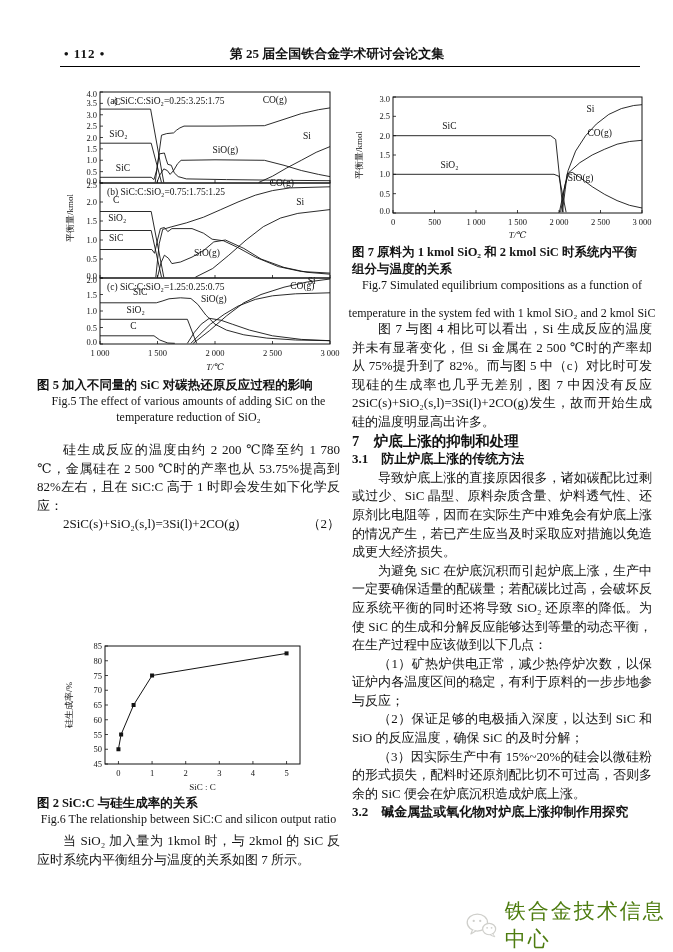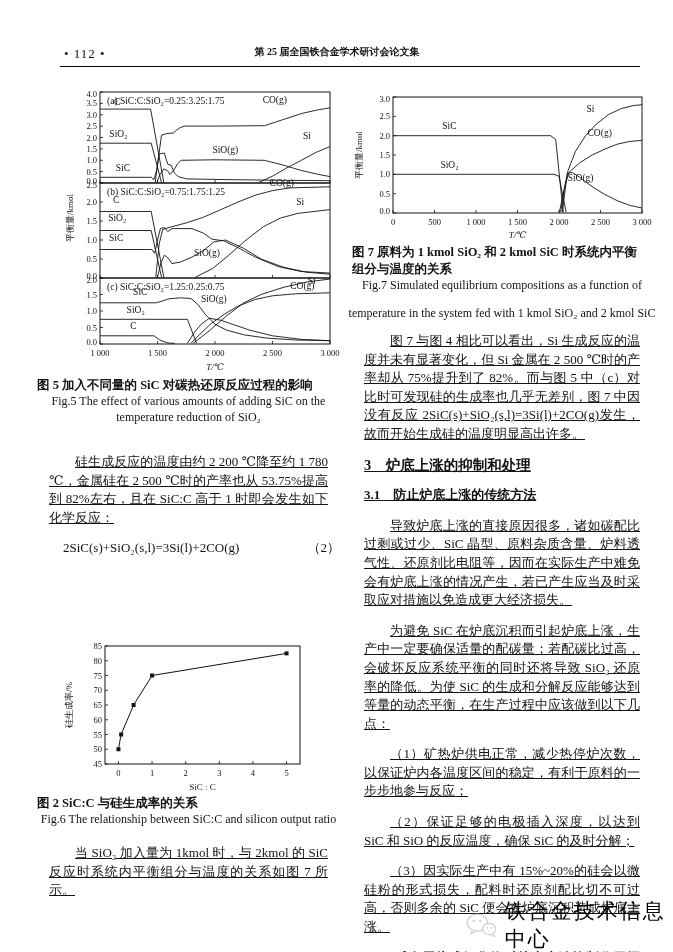--- a/index.html
+++ b/index.html
@@ -1,32 +1,32 @@
 <!DOCTYPE html>
 <html><head>
 <meta charset="utf-8">
 <style>
   html,body{margin:0;padding:0;background:#888;}
   .page{position:relative;width:673px;height:952px;background:#ffffff;overflow:hidden;
         font-family:"Liberation Serif","DejaVu Serif",serif;color:#131313;}
-  .pagenum{position:absolute;left:64px;top:46px;font-size:13px;letter-spacing:1px;}
+  .pagenum{position:absolute;left:64px;top:46px;font-size:13px;letter-spacing:1px;font-weight:bold;}
   .hdr-title{position:absolute;left:37px;top:45px;width:600px;text-align:center;
-             font-size:10px;font-weight:600;}
+             font-size:13px;font-weight:600;}
   .hdr-rule{position:absolute;left:60px;top:66px;width:580px;border-top:1.6px solid #000;}
   .cap-cn{font-weight:bold;font-size:12.5px;}
   .cap-en{font-size:12px;text-align:center;}
   .body-txt{font-size:13px;line-height:18.6px;text-align:justify;}
-  .body-txt p{margin:12px;text-indent:2em;text-decoration:underline;}
+  .body-txt p{margin:0;text-indent:2em;}
   .eq{display:flex;justify-content:space-between;padding-left:2em;}
   .h3{font-size:14.5px;font-weight:bold;margin:13px 0 10px 0;text-indent:0 !important;}
   .hsub{font-size:13px;font-weight:bold;margin:3px 0 3px 0;text-indent:0 !important;}
   .abs{position:absolute;}
   svg text{font-family:"Liberation Serif","DejaVu Serif",serif;}
   .wm{position:absolute;left:466px;top:897px;display:flex;align-items:center;gap:8px;
-      color:#000000;font-family:Liberation Sans, sans-serif;}
+      color:#4d7c0f;font-family:Liberation Sans, sans-serif;}
   .wm-text{font-size:21px;letter-spacing:2px;font-weight:500;}
 </style>
 </head>
 <body>
 
 <div class="page">
 
   <div class="pagenum">• 112 •</div>
   <div class="hdr-title">第 25 届全国铁合金学术研讨会论文集</div>
   <div class="hdr-rule"></div>
@@ -243,21 +243,21 @@
       <text x="10" y="67" font-size="9" text-anchor="middle" fill="#131313" transform="rotate(-90 10 67)">平衡量/kmol</text>
     </svg>
 
   <div class="abs cap-cn" style="left:352px;top:244px;width:300px;">图 7 原料为 1 kmol SiO₂ 和 2 kmol SiC 时系统内平衡</div>
   <div class="abs cap-cn" style="left:352px;top:261px;width:300px;">组分与温度的关系</div>
   <div class="abs cap-en" style="left:352px;top:278px;width:300px;">Fig.7 Simulated equilibrium compositions as a function of</div>
   <div class="abs cap-en" style="left:348px;top:306px;width:308px;">temperature in the system fed with 1 kmol SiO₂ and 2 kmol SiC</div>
 
   <div class="abs body-txt" style="left:352px;top:320px;width:300px;">
     <p>图 7 与图 4 相比可以看出，Si 生成反应的温度并未有显著变化，但 Si 金属在 2 500 ℃时的产率却从 75%提升到了 82%。而与图 5 中（c）对比时可发现硅的生成率也几乎无差别，图 7 中因没有反应 2SiC(s)+SiO₂(s,l)=3Si(l)+2CO(g)发生，故而开始生成硅的温度明显高出许多。</p>
-    <p class="h3">3　炉底上涨的抑制和处理</p>
+    <p class="h3">7　炉底上涨的抑制和处理</p>
     <p class="hsub">3.1　防止炉底上涨的传统方法</p>
     <p>导致炉底上涨的直接原因很多，诸如碳配比过剩或过少、SiC 晶型、原料杂质含量、炉料透气性、还原剂比电阻等，因而在实际生产中难免会有炉底上涨的情况产生，若已产生应当及时采取应对措施以免造成更大经济损失。</p>
     <p>为避免 SiC 在炉底沉积而引起炉底上涨，生产中一定要确保适量的配碳量；若配碳比过高，会破坏反应系统平衡的同时还将导致 SiO₂ 还原率的降低。为使 SiC 的生成和分解反应能够达到等量的动态平衡，在生产过程中应该做到以下几点：</p>
     <p>（1）矿热炉供电正常，减少热停炉次数，以保证炉内各温度区间的稳定，有利于原料的一步步地参与反应；</p>
     <p>（2）保证足够的电极插入深度，以达到 SiC 和 SiO 的反应温度，确保 SiC 的及时分解；</p>
     <p>（3）因实际生产中有 15%~20%的硅会以微硅粉的形式损失，配料时还原剂配比切不可过高，否则多余的 SiC 便会在炉底沉积造成炉底上涨。</p>
     <p class="hsub">3.2　碱金属盐或氧化物对炉底上涨抑制作用探究</p>
   </div>
 
   <div class="wm">

